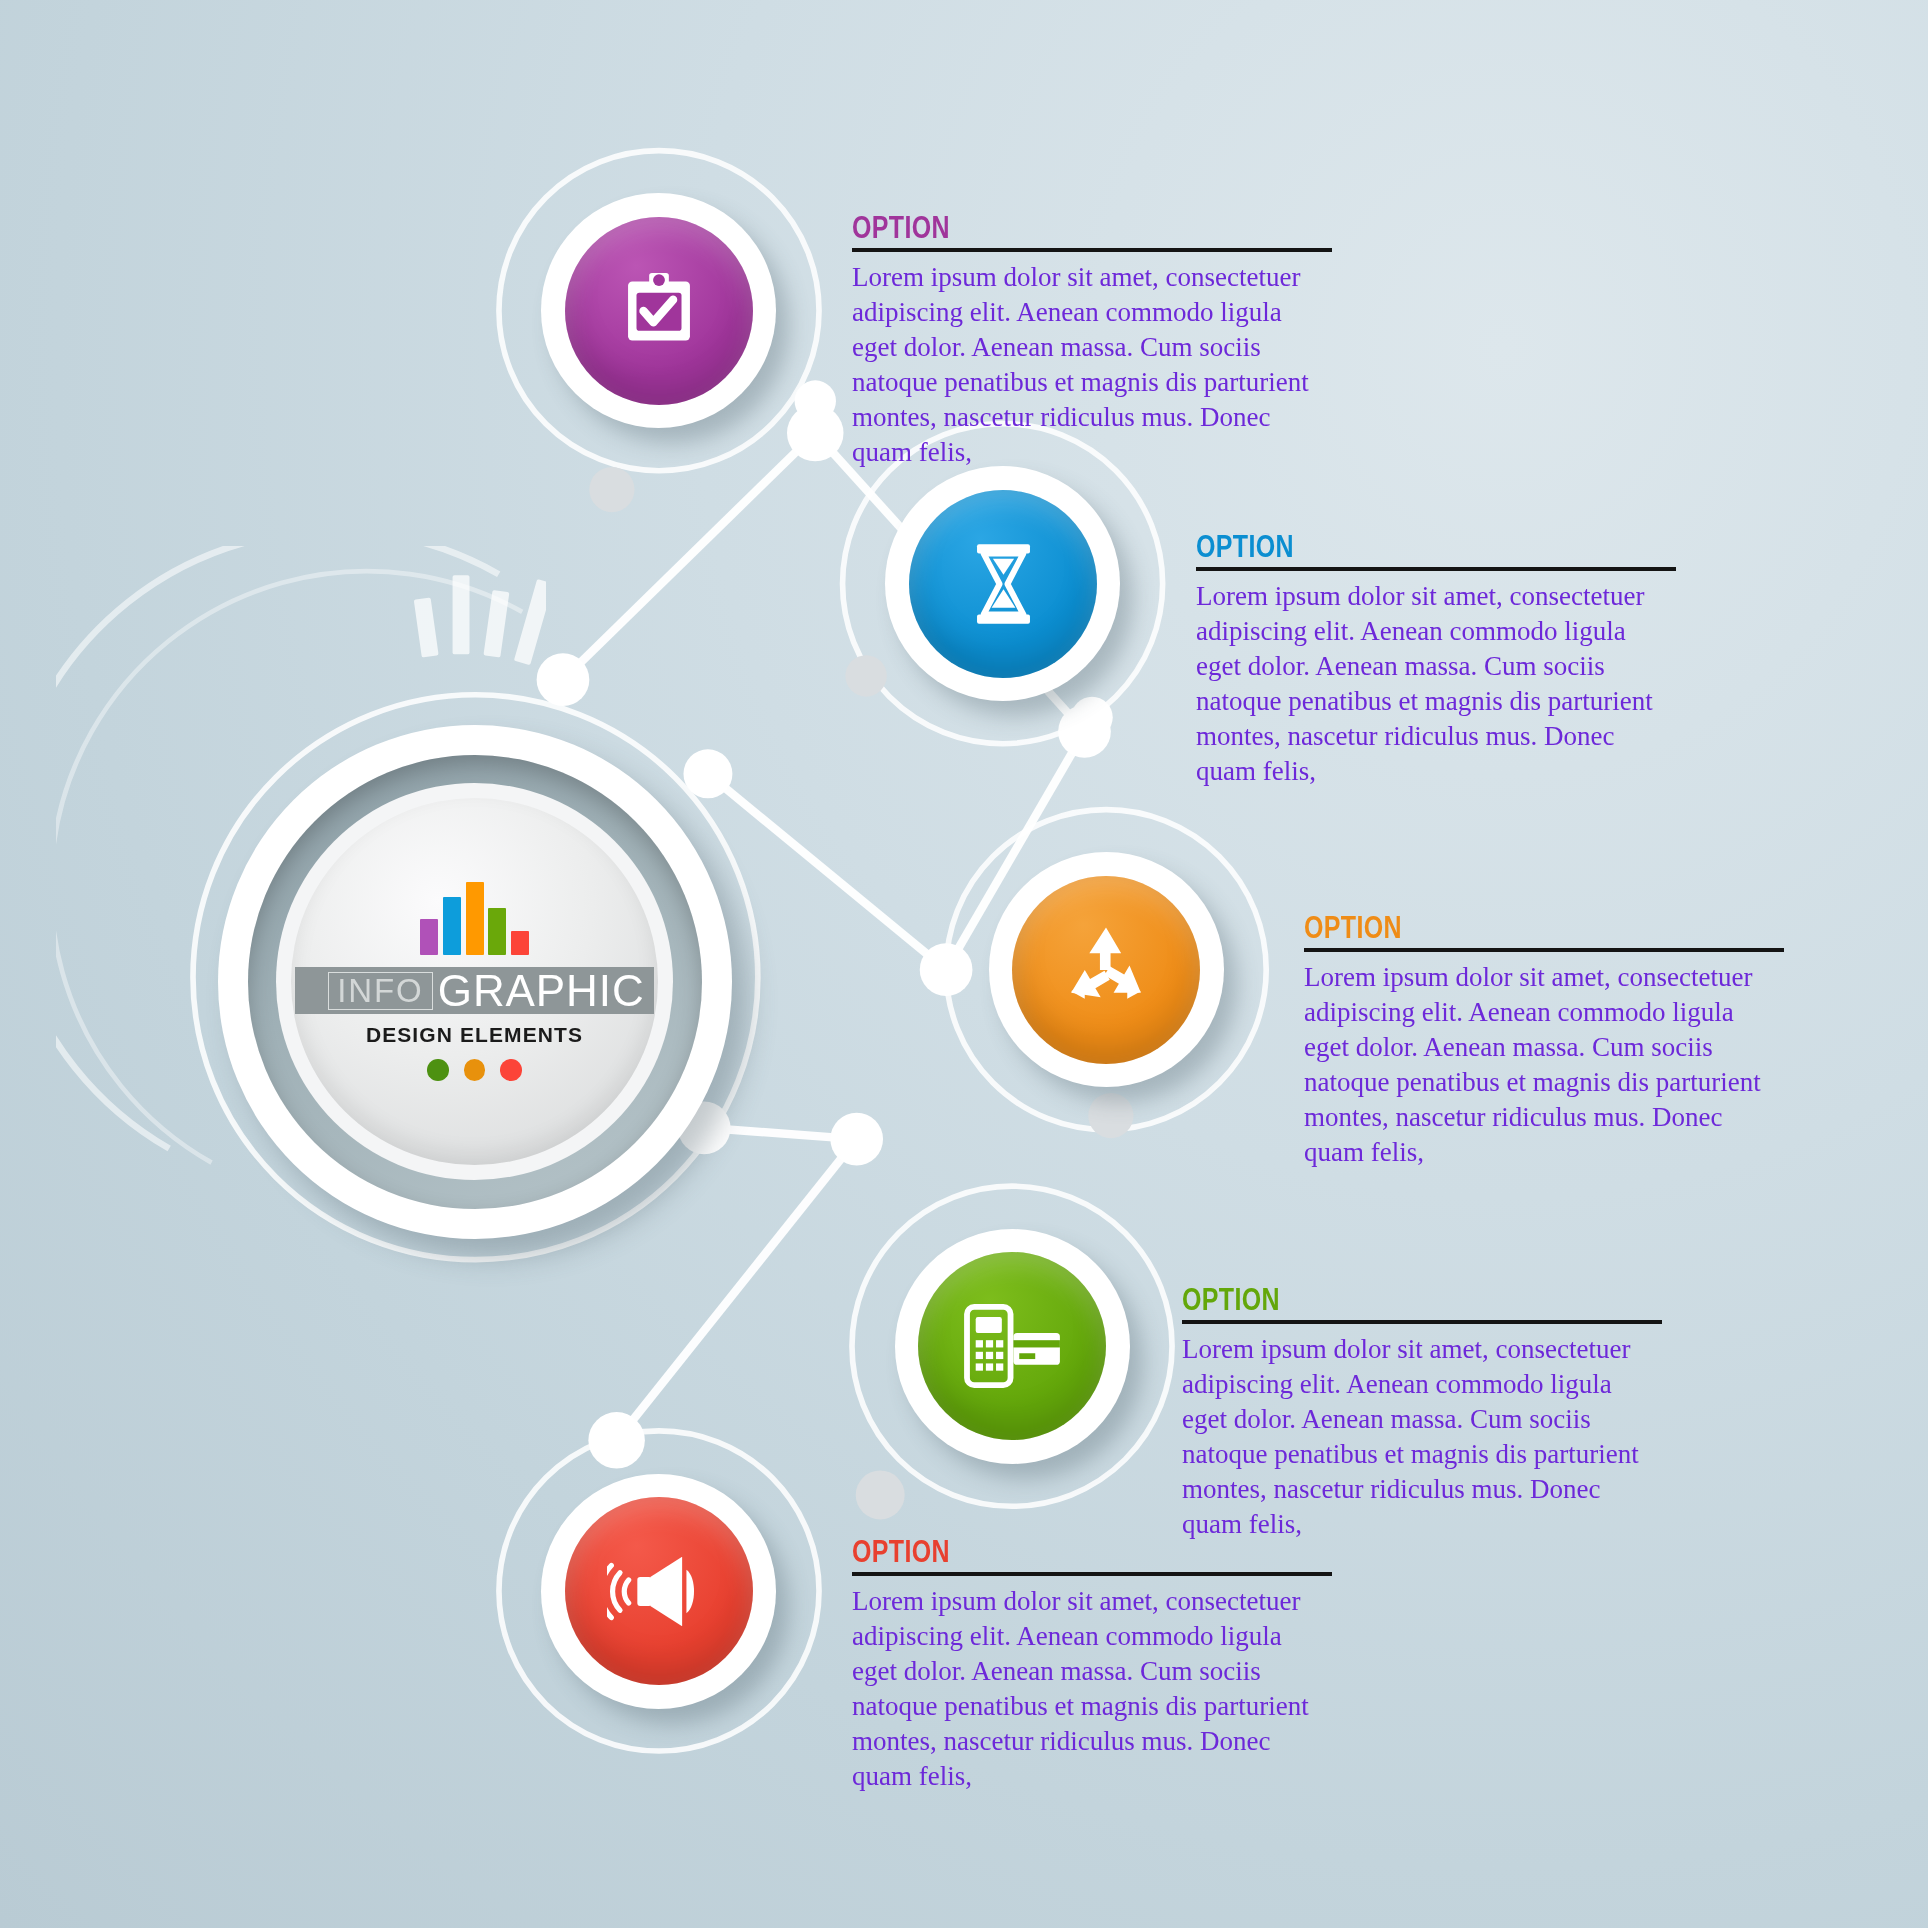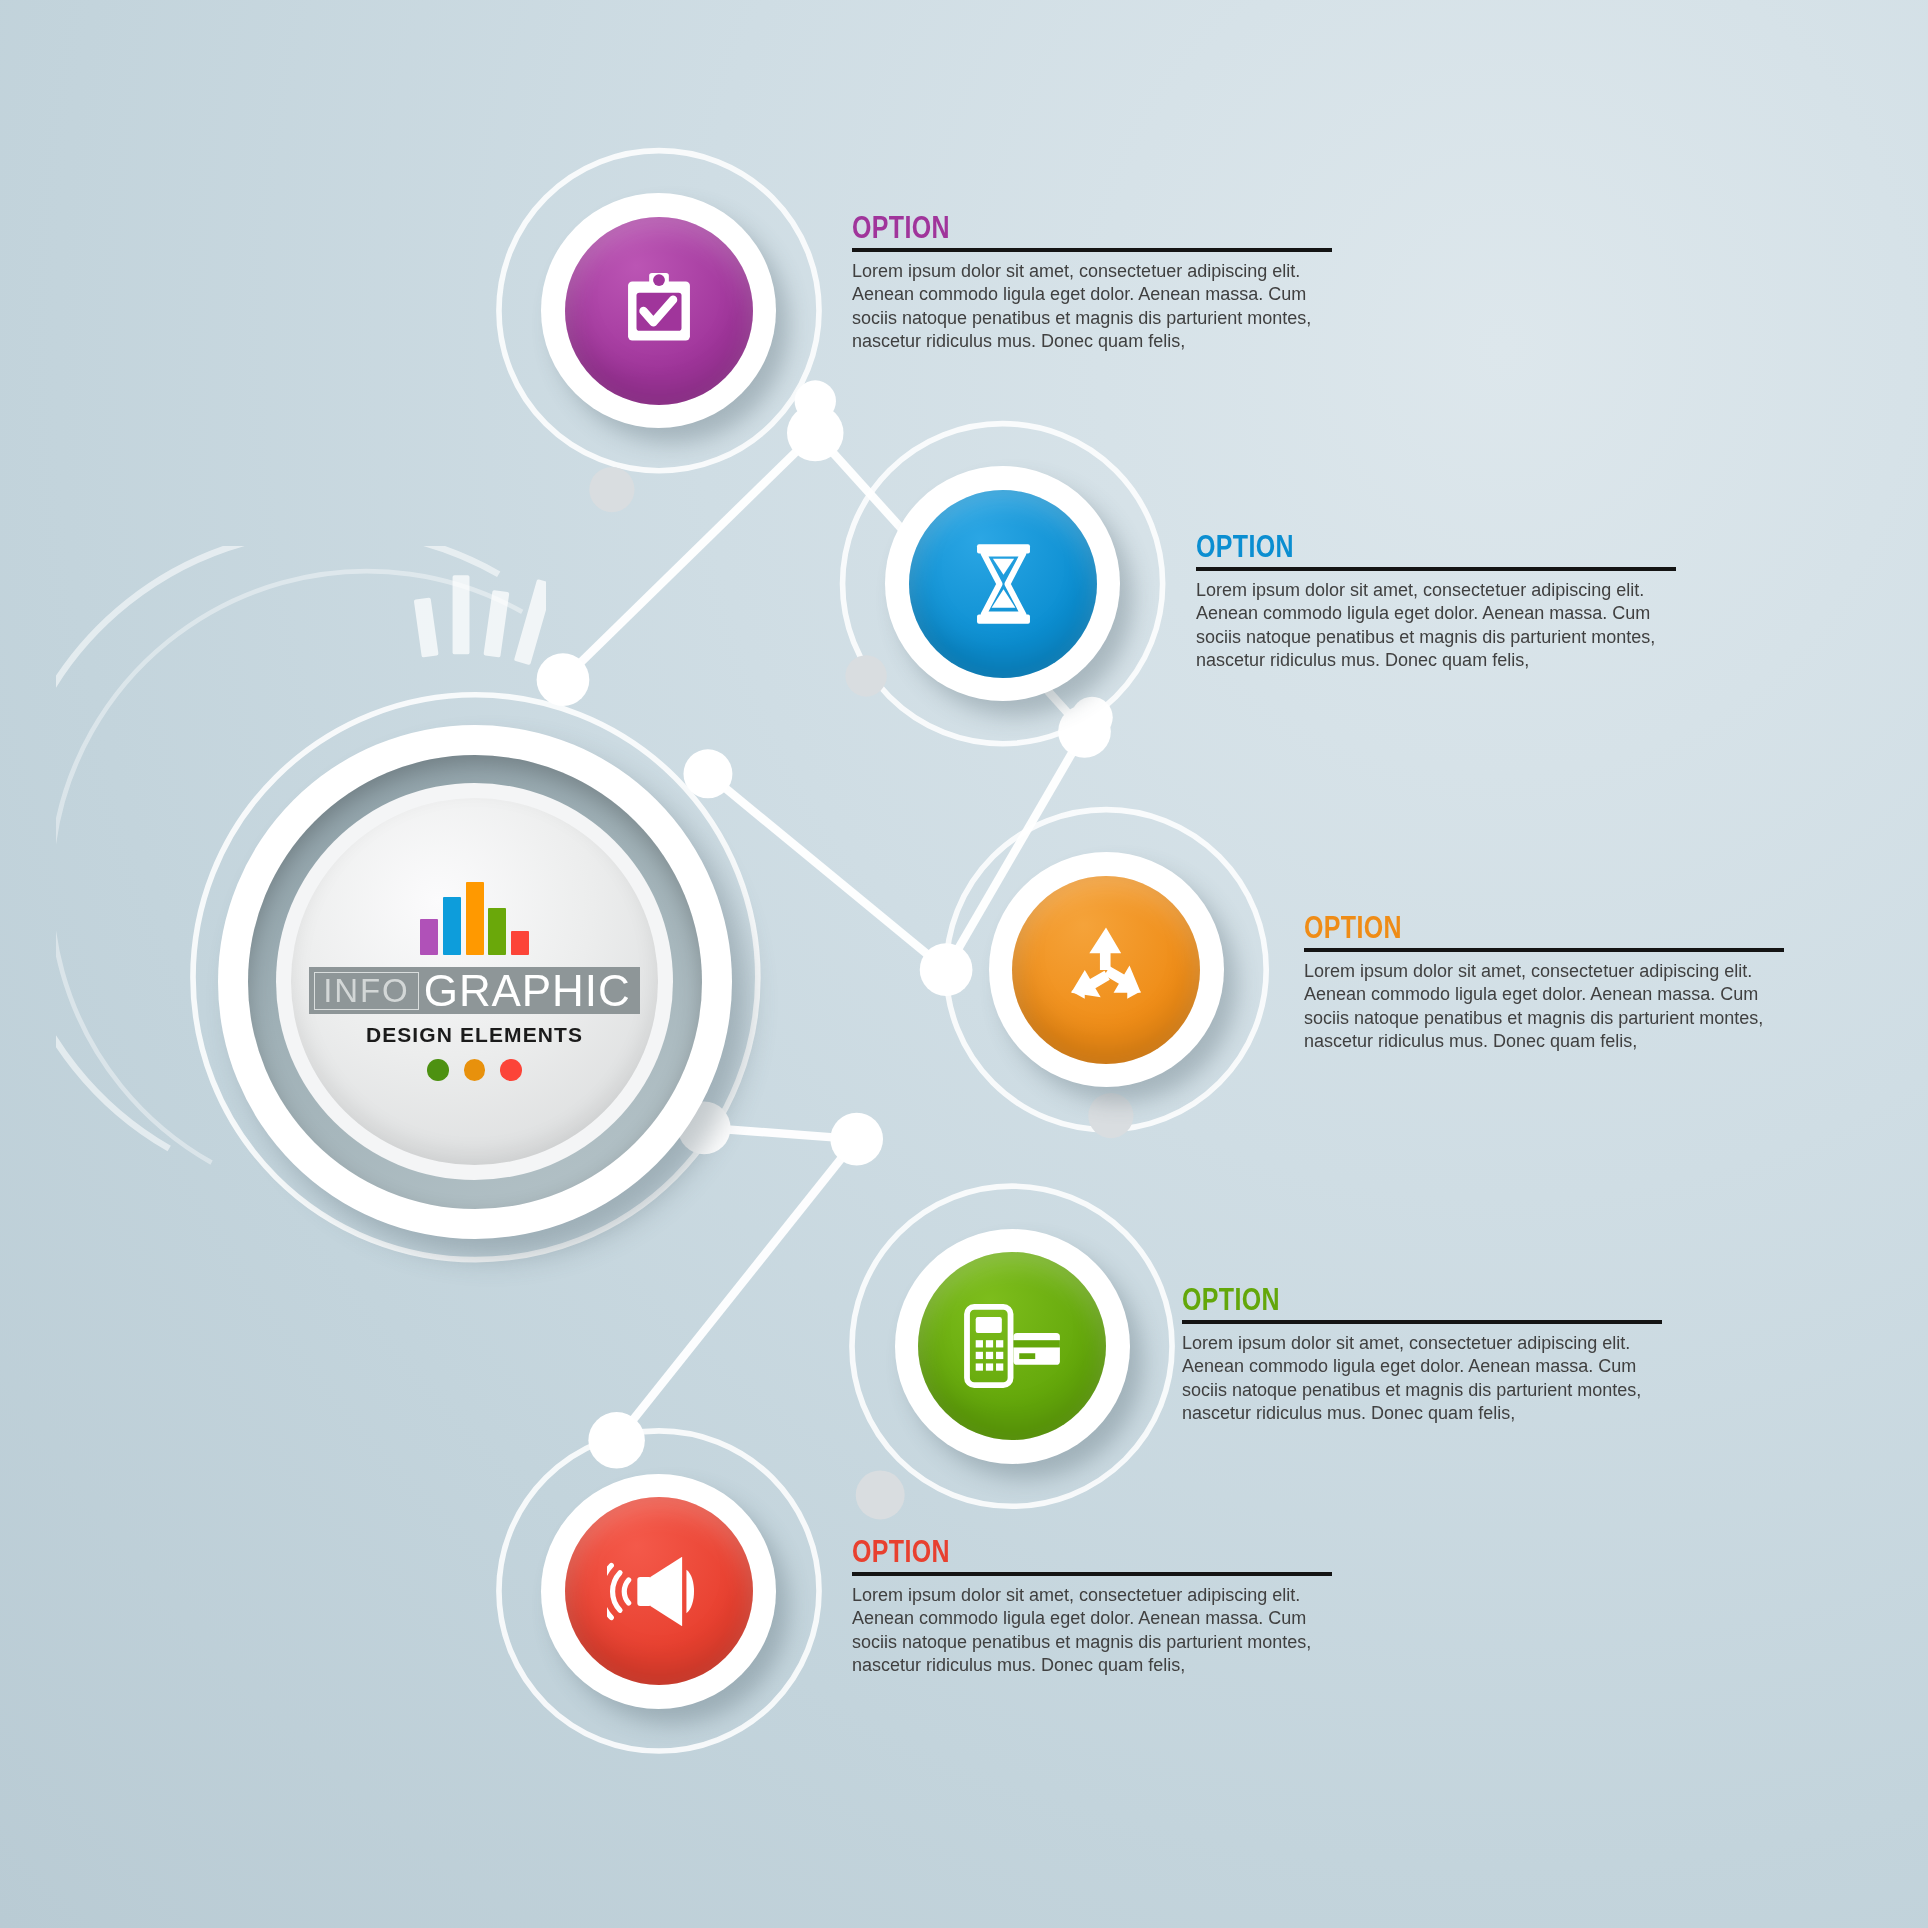--- a/index.html
+++ b/index.html
@@ -73,22 +73,22 @@
   
   .txt{position:absolute;margin-top:40px;}
   .txt .opt{
     font-family:"Liberation Sans Narrow","Liberation Sans",sans-serif;
     font-size:32px;font-weight:700;letter-spacing:0.5px;line-height:1;
     transform:scaleX(.78);transform-origin:left bottom;white-space:nowrap;
   }
   .txt.right .opt{transform-origin:left bottom;}
   .rule{height:4.7px;background:#141414;margin-top:4.7px;margin-bottom:7.5px;}
   .body{
-    font-size:18px;line-height:1.30;color:#404040;
-    font-family:Liberation Sans, sans-serif;
+    font-size:27px;line-height:1.30;color:#6d28d9;
+    font-family:Liberation Serif, serif;
     font-weight:300;
   }
 </style>
 </head>
 <body>
 
 <div class="stage">
 
   <svg class="fan" viewBox="0 0 520 700">
     <g stroke="#ffffff" stroke-opacity="0.62" fill="none">
@@ -216,21 +216,21 @@
         <div class="c-face">
 
           <div class="logo-bars" id="logo-bars">
               <i style="background: rgb(176, 81, 184); height: 36px;"></i>
               <i style="background: rgb(13, 157, 219); height: 58px;"></i>
               <i style="background: rgb(255, 153, 0); height: 73px;"></i>
               <i style="background: rgb(106, 168, 10); height: 47px;"></i>
               <i style="background: rgb(252, 68, 56); height: 24.5px;"></i>
             </div>
 
-          <div class="logo-word" style="background: rgb(142, 150, 152);">
+          <div class="logo-word" style="background: rgb(142, 150, 152); padding-left: 28px;">
             <span class="logo-info" style="border-color: rgb(217, 221, 221);">INFO</span>
             <span class="logo-graphic">GRAPHIC</span>
           </div>
 
           <div class="logo-sub">DESIGN ELEMENTS</div>
 
           <div class="logo-dots" id="logo-dots">
               <i style="background: rgb(77, 145, 17);"></i>
               <i style="background: rgb(232, 145, 12);"></i>
               <i style="background: rgb(252, 68, 56);"></i>

